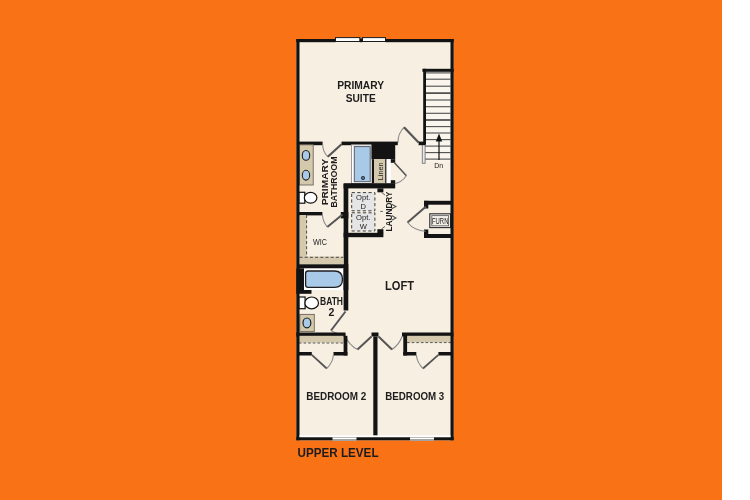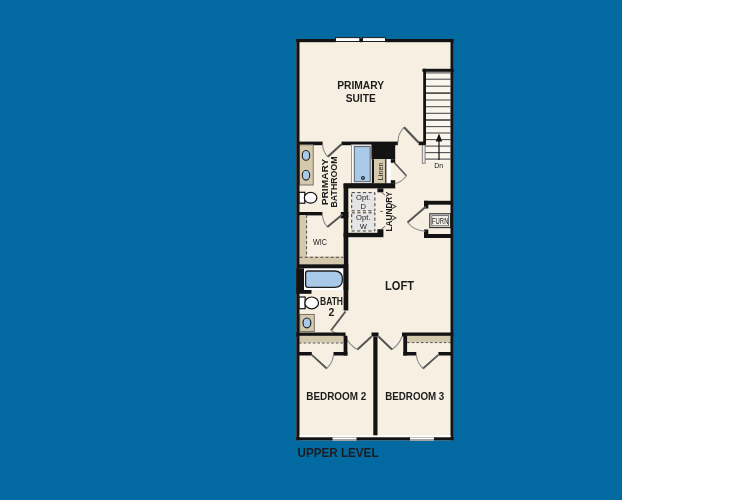--- a/index.html
+++ b/index.html
@@ -1,16 +1,16 @@
 <!DOCTYPE html>
 <html><head>
 <meta charset="utf-8">
 <style>
   html,body{margin:0;padding:0;background:#ffffff;}
-  #page{position:relative;width:622px;height:500px;background:#0369a1;overflow:hidden;
+  #page{position:relative;width:722px;height:500px;background:#f97316;overflow:hidden;
         font-family:"Liberation Sans", sans-serif;}
   svg{position:absolute;left:0;top:0;}
   text{font-family:"Liberation Sans", sans-serif;fill:#1c1c1c;}
 </style>
 </head>
 <body>
 <div id="page">
 <svg width="750" height="500" viewBox="0 0 750 500">
 
   <rect x="296.3" y="39" width="157.4" height="401.3" fill="#f7efe2"></rect>

